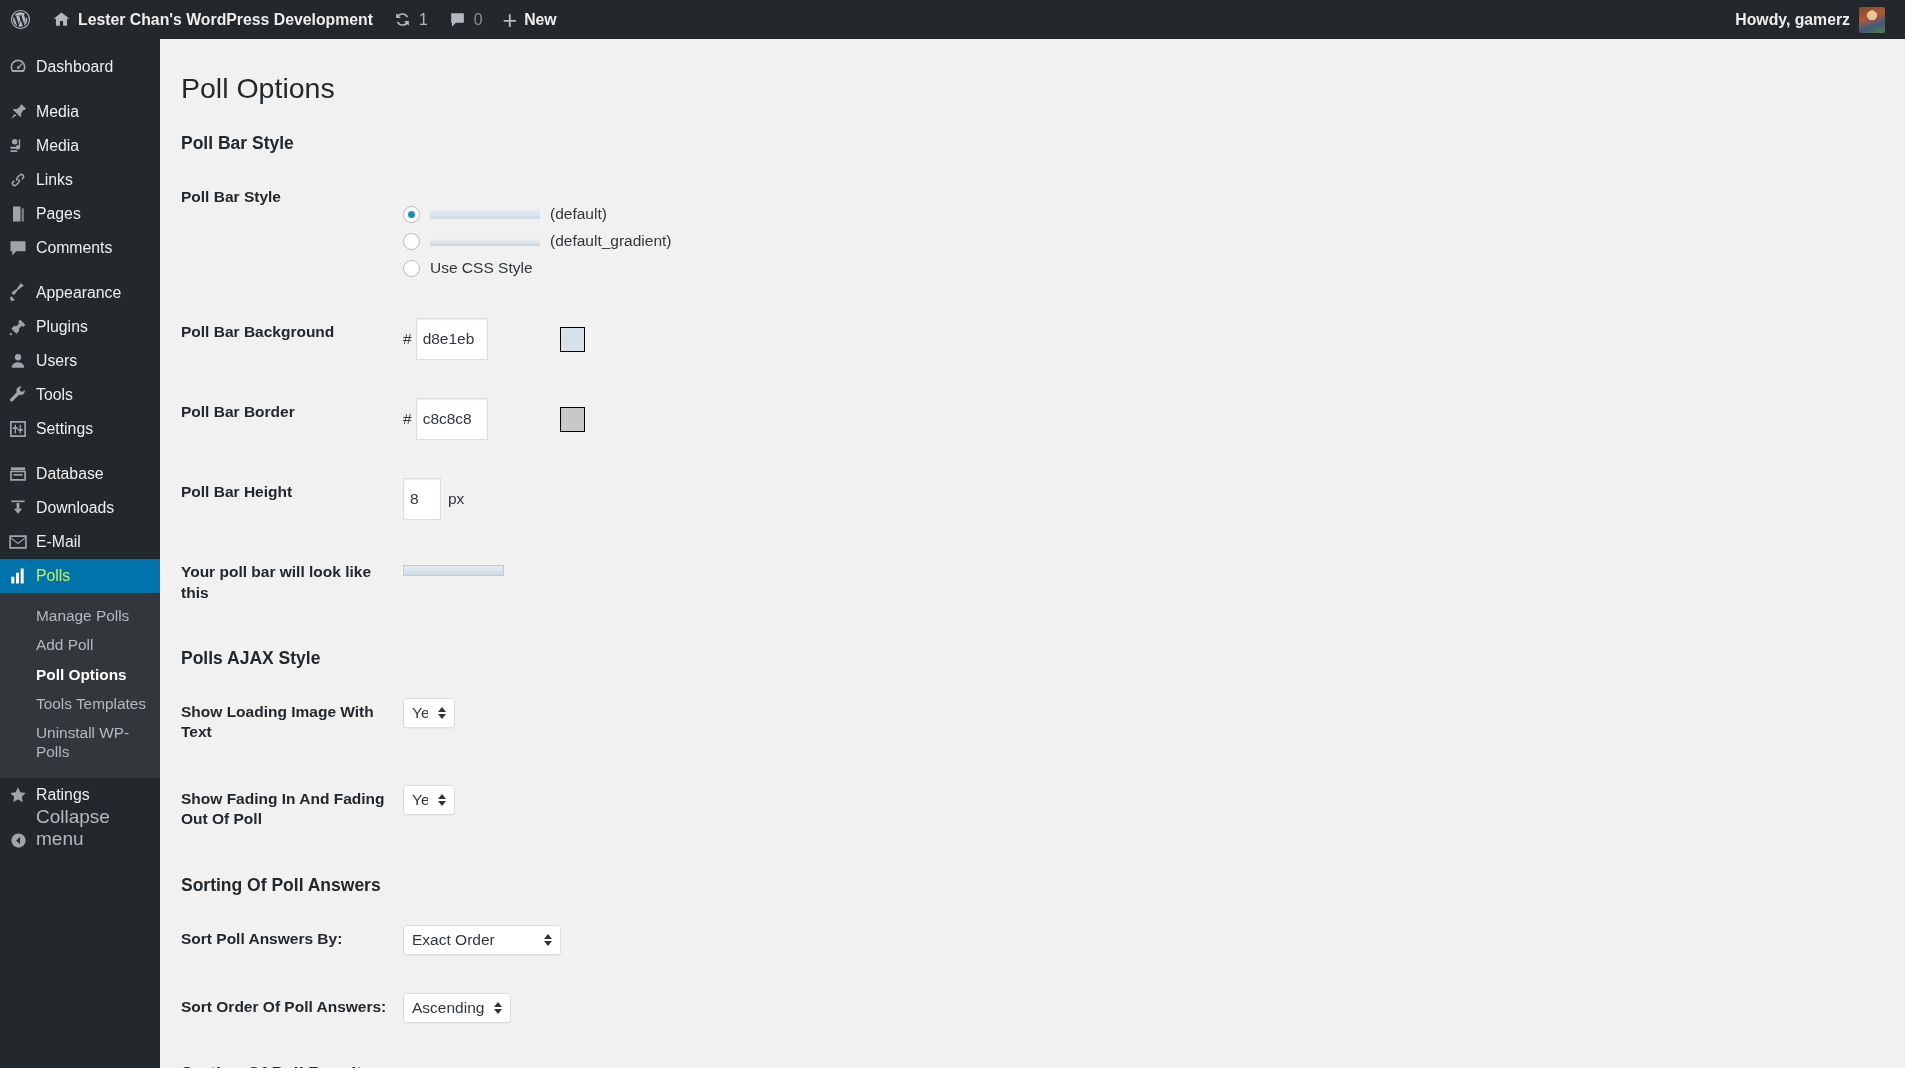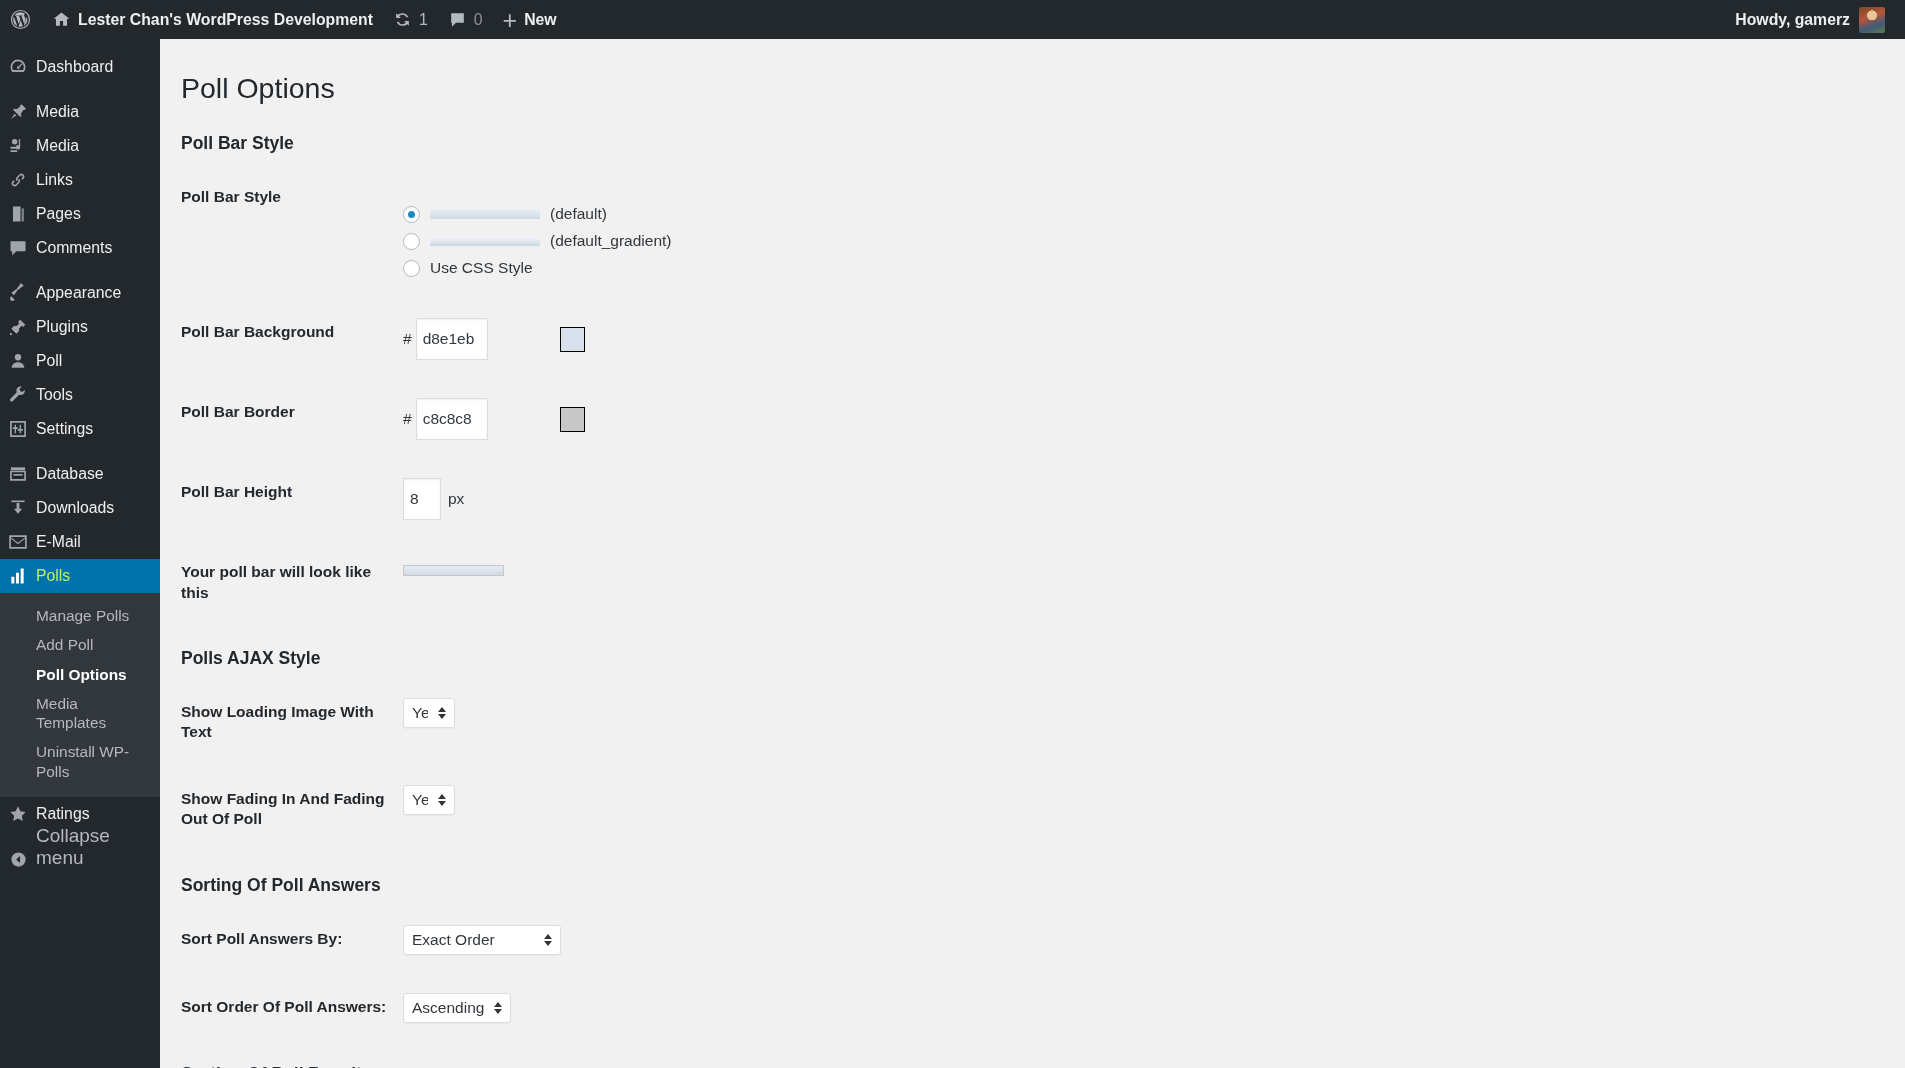--- a/index.html
+++ b/index.html
@@ -310,21 +310,21 @@
     <span class="ml">Plugins</span>
   </div>
 
   <div class="menu-top">
     <span class="mi">
         <svg viewBox="0 0 24 24">
           <circle cx="12" cy="7.5" r="3.8"></circle>
           <path d="M4.5 20c0-4.1 3.4-6.6 7.5-6.6s7.5 2.5 7.5 6.6z"></path>
         </svg>
       </span>
-    <span class="ml">Poll</span>
+    <span class="ml">Users</span>
   </div>
 
   <div class="menu-top">
     <span class="mi">
         <svg viewBox="0 0 24 24">
           <path d="M20 5.6a5 5 0 0 1-6.6 6.1L5.8 19.3a2 2 0 0 1-2.9-2.8l7.6-7.7A5 5 0 0 1 16.6 2l-2.9 2.9 1 2.4 2.4 1z"></path>
         </svg>
       </span>
     <span class="ml">Tools</span>
   </div>
@@ -378,21 +378,21 @@
           <path d="M4 13h3.6v8H4zm5.6-5h3.6v13H9.6zM15.2 3h3.6v18h-3.6z"></path>
         </svg>
       </span>
     <span class="ml">Polls</span>
   </div>
 
   <div class="submenu">
     <a>Manage Polls</a>
     <a>Add Poll</a>
     <a class="current">Poll Options</a>
-    <a>Media Templates</a>
+    <a>Tools Templates</a>
     <a>Uninstall WP-Polls</a>
   </div>
 
   <div class="menu-top">
     <span class="mi">
         <svg viewBox="0 0 24 24">
           <path d="M12 2.8l2.8 5.9 6.4.9-4.6 4.5 1.1 6.4L12 17.5 6.3 20.5l1.1-6.4L2.8 9.6l6.4-.9z"></path>
         </svg>
       </span>
     <span class="ml">Ratings</span>

